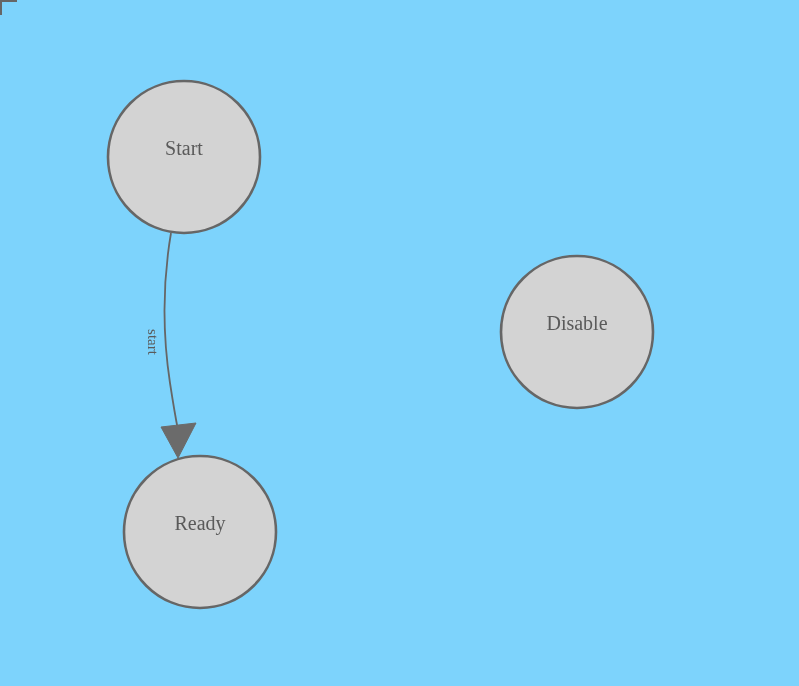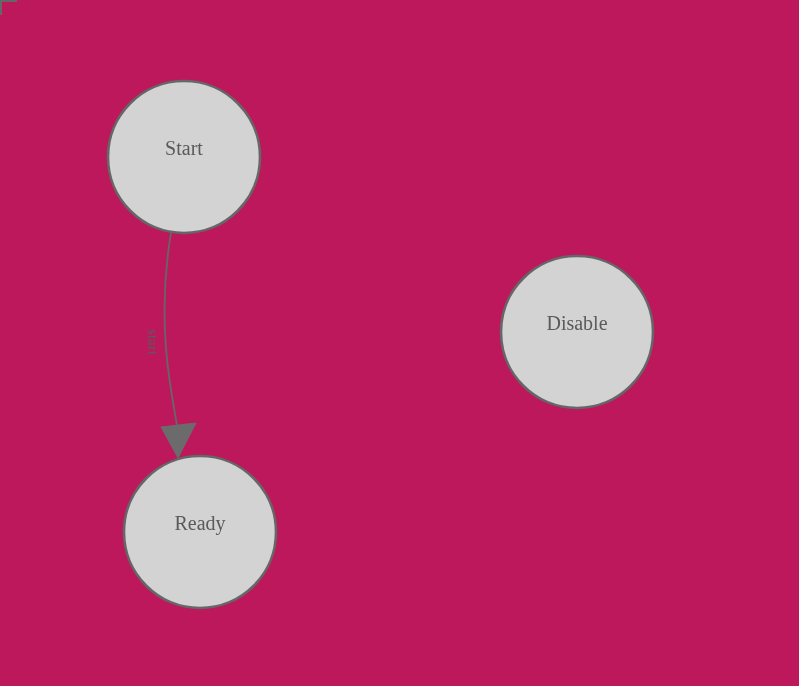--- a/index.html
+++ b/index.html
@@ -8,21 +8,21 @@
     padding: 0;
     background: #ffffff;
   }
   body {
     font-family: "Liberation Serif", "DejaVu Serif", serif;
   }
   #canvas {
     position: relative;
     width: 799px;
     height: 686px;
-    background: #be185d;
+    background: #7dd3fc;
     overflow: hidden;
   }
   svg.diagram {
     position: absolute;
     left: 0;
     top: 0;
     width: 799px;
     height: 686px;
     display: block;
   }

